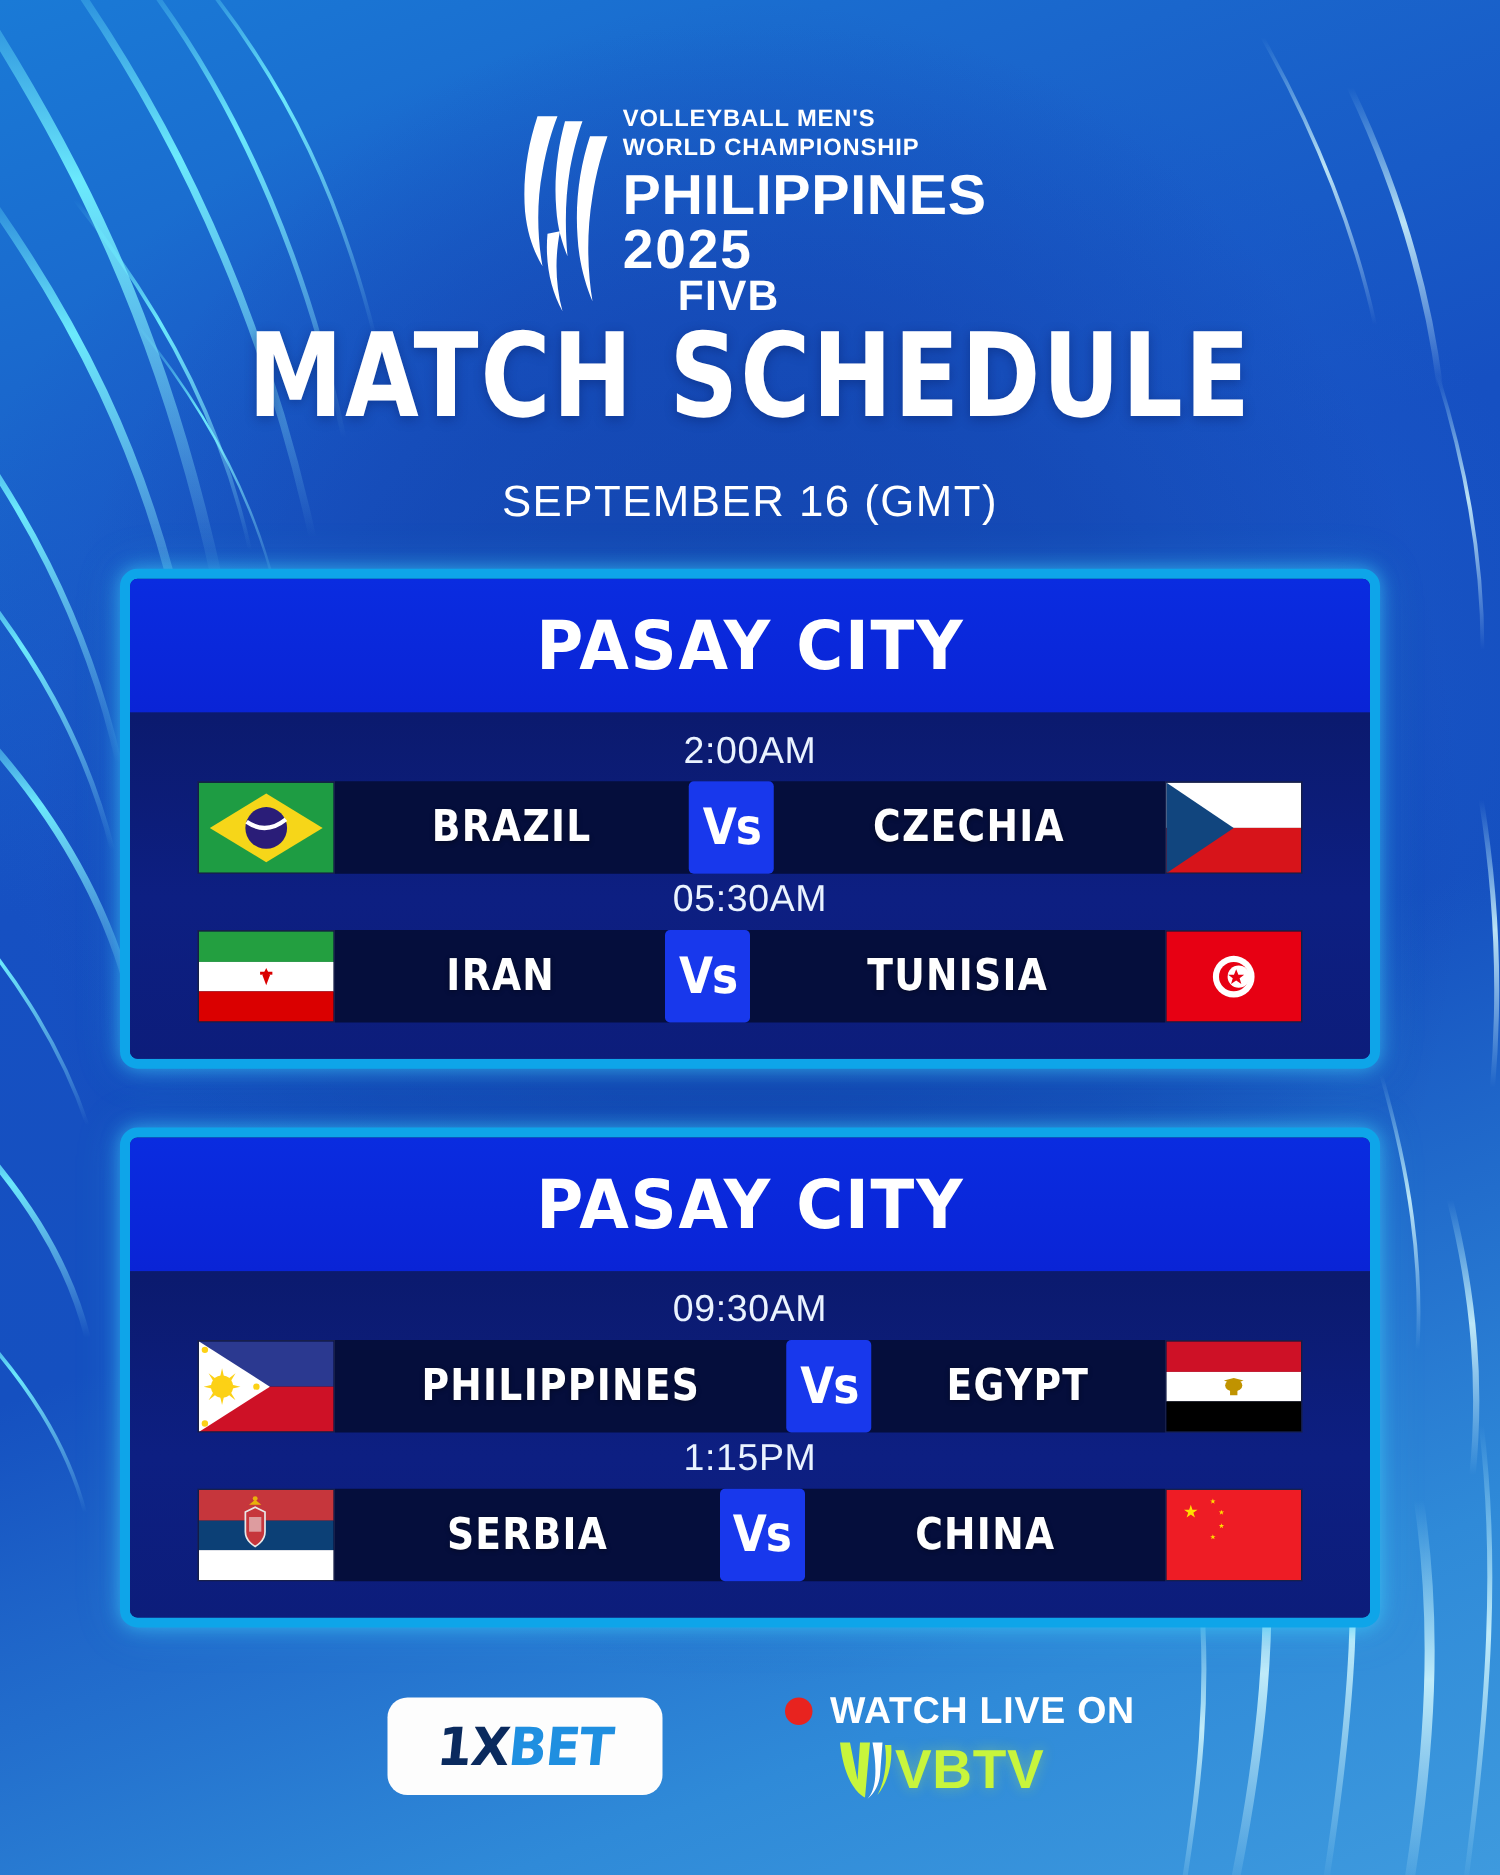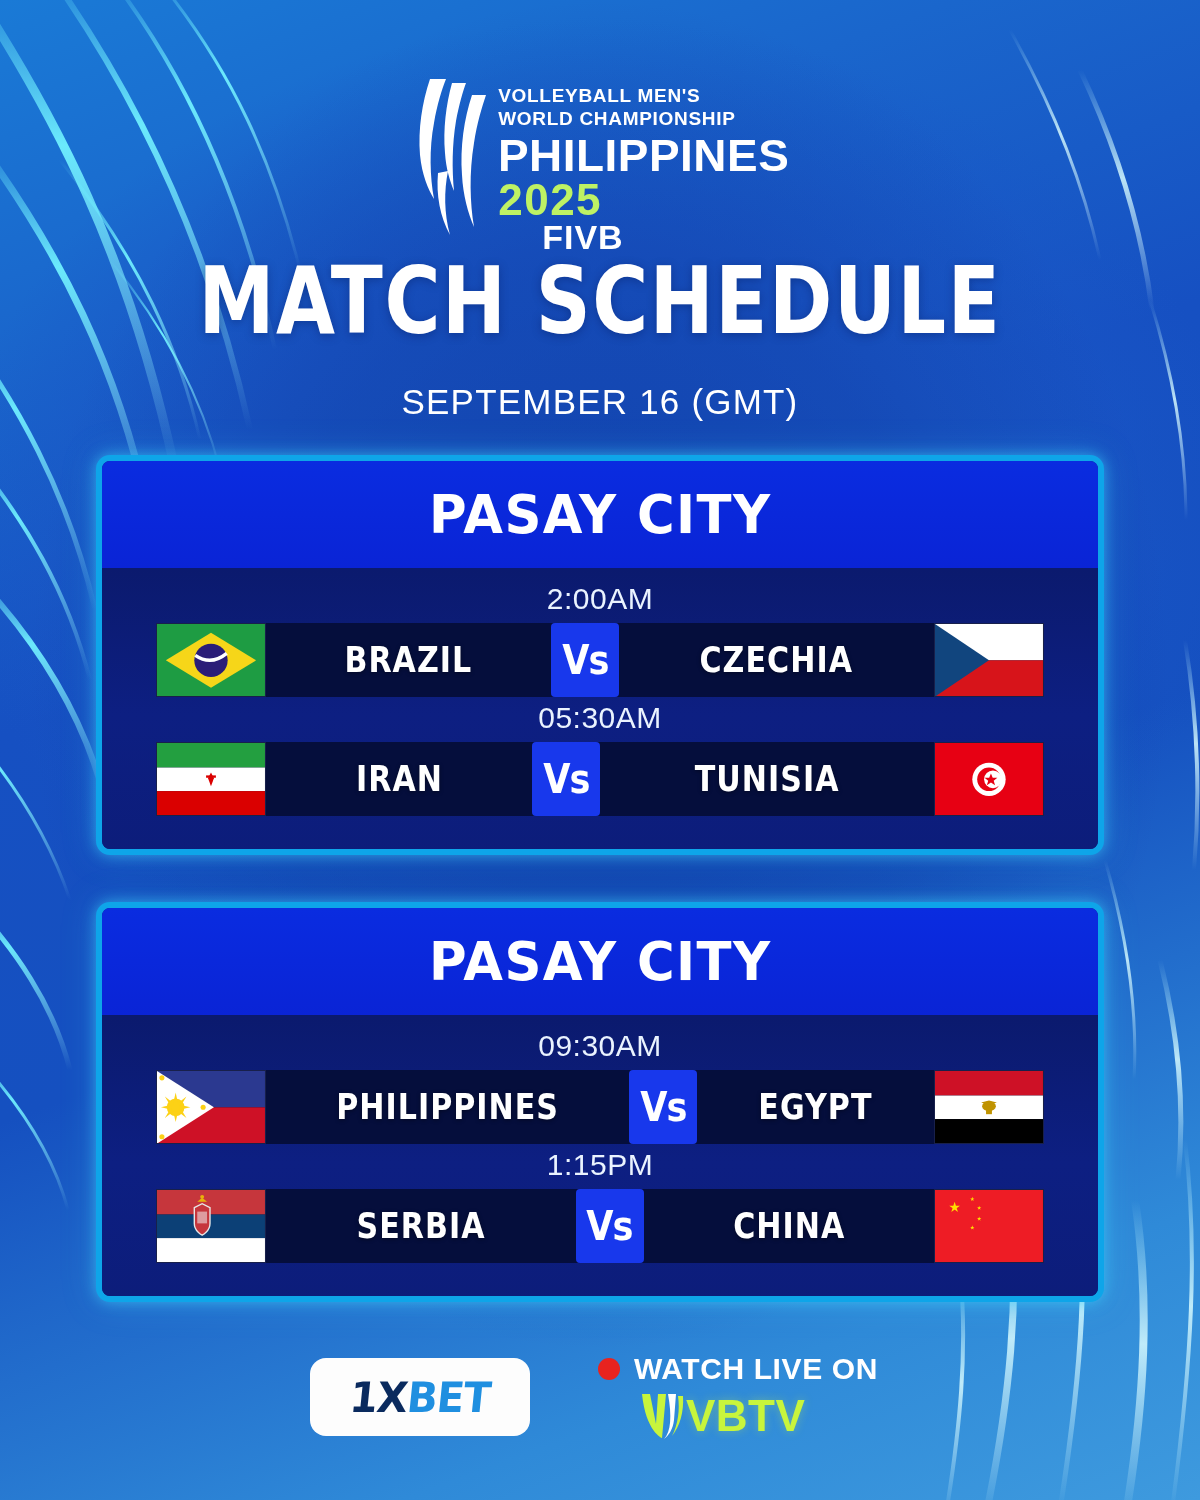--- a/index.html
+++ b/index.html
@@ -27,34 +27,34 @@
   .streaks svg { width:100%; height:100%; display:block; }
 
   
   .page { position:relative; z-index:3; width:1200px; height:1500px; }
 
   
   .logo-wrap {
     position:absolute; left:0; right:0; top:62px;
     display:flex; justify-content:center; align-items:flex-start;
   }
-  .logo { display:flex; align-items:center; gap:4px; }
+  .logo { display:flex; align-items:flex-end; gap:4px; }
   .logo-mark { width:78px; height:160px; flex:0 0 auto; }
   .logo-text { padding-top:22px; }
   .lt1, .lt2 {
     color:#fff; font-weight:700; letter-spacing:0.7px;
     font-size:19px; line-height:23px; white-space:nowrap;
   }
   .lt3 {
     color:#fff; font-weight:700; font-size:45px; line-height:44px;
     letter-spacing:0.5px; transform:scaleX(1.02); transform-origin:left;
     margin-top:4px;
   }
   .lt4 {
-    color:#bef264; font-weight:700; font-size:44px; line-height:43px;
+    color:#ffffff; font-weight:700; font-size:44px; line-height:43px;
     letter-spacing:1.5px;
   }
   .lt5 {
     color:#fff; font-weight:700; font-size:34px; line-height:28px;
     letter-spacing:1px; margin-top:2px; margin-left:44px;
   }
 
   
   .title {
     position:absolute; left:0; right:0; top:253px; text-align:center;
@@ -68,21 +68,21 @@
     text-shadow:0 2px 10px rgba(0,20,80,0.35);
   }
   .subtitle {
     position:absolute; left:0; right:0; top:382px; text-align:center;
     color:#fff; font-weight:400; font-size:35px; letter-spacing:1.2px;
   }
 
   
   .card {
     position:absolute; left:96px; width:1008px;
-    border:6px solid #0ea5e9;
+    border:8px solid #0ea5e9;
     border-radius:14px;
     background:#0e1f80;
     overflow:hidden;
     box-shadow:0 0 14px rgba(63,216,255,0.55), 0 0 34px rgba(63,216,255,0.25);
   }
   .card-1 { top:455px; height:400px; }
   .card-2 { top:902px; height:400px; }
 
   .card-head {
     height:107px;
@@ -157,21 +157,21 @@
   }
   .onexbet-txt {
     font-family:"DejaVu Sans", sans-serif;
     font-weight:700; font-size:42px; letter-spacing:-1px;
     transform:scaleX(0.96) skewX(-6deg);
   }
   .ox-1 { color:#0a2a5e; }
   .ox-x { color:#0a2a5e; }
   .ox-bet { color:#1f8fe0; }
 
-  .watch { position:absolute; left:598px; top:0; width:300px; }
+  .watch { position:absolute; left:628px; top:0; width:300px; }
   .watch-line {
     display:flex; align-items:center; gap:14px;
   }
   .live-dot {
     width:22px; height:22px; border-radius:50%;
     background:#e8231f; flex:0 0 22px;
   }
   .watch-text {
     color:#fff; font-weight:700; font-size:30px; letter-spacing:0.6px;
     white-space:nowrap;

